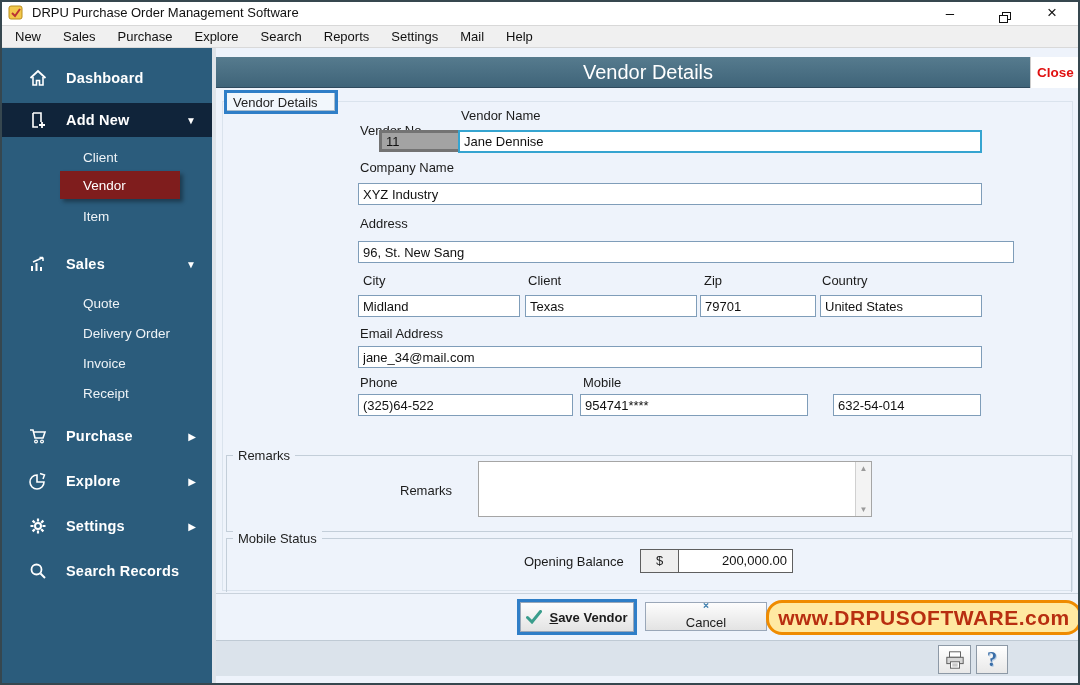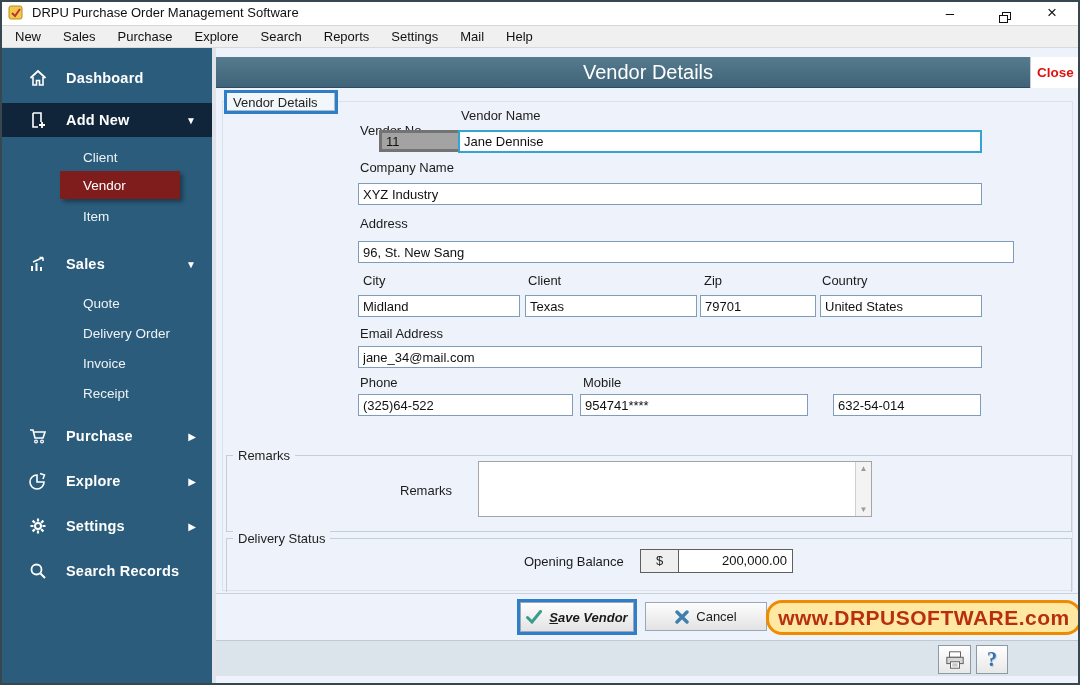--- a/index.html
+++ b/index.html
@@ -67,22 +67,22 @@
   .vscroll span { font-size:8px; color:#9a9a9a; }
 
   .balance-ctl { position:absolute; left:424px; top:501px; height:24px; width:153px; border:1px solid #5f5f5f; display:flex; background:#fff; }
   .balance-cur { width:38px; background:#efefef; border-right:1px solid #5f5f5f; text-align:center; font-size:13px; line-height:22px; color:#222; }
   .balance-val { flex:1; text-align:right; font-size:13px; line-height:22px; padding-right:5px; color:#111; }
 
   .btnrow-sep { position:absolute; left:0; right:0; top:545px; height:1px; background:#c9d2dc; }
   .btn { display:flex; align-items:center; justify-content:center; gap:7px; background:linear-gradient(#fdfdfd,#e3e3e3);
     border:1px solid #9aa7b8; font-size:13px; color:#1b1b1b; cursor:pointer; }
   .save-wrap { position:absolute; left:301px; top:551px; width:120px; height:36px; background:#fff; }
-  .save-btn { width:100%; height:100%; font-weight:bold;font-style:italic; }
-  .cancel-btn { position:absolute; left:429px; top:554px; width:122px; height:29px; }
+  .save-btn { width:100%; height:100%; font-weight:bold; }
+  .cancel-btn { position:absolute; left:429px; top:554px; width:122px; height:29px;flex-direction:column; }
   .uline { text-decoration:underline; }
 
   .watermark { position:absolute; left:550px; top:552px; width:316px; height:35px; z-index:5;
     background:#ffe9a2; border:3px solid #ef8b00; border-radius:16px;
     color:#b82e10; font-weight:bold; font-size:21px; text-align:center; line-height:30px; letter-spacing:.5px; }
 
   .bottombar { position:absolute; left:0; right:0; top:592px; height:36px; background:#dbe3eb; border-top:1px solid #bfcad4; }
   .iconbtn { position:absolute; top:4px; width:33px; height:29px; background:linear-gradient(#ffffff,#e8e8e8);
     border:1px solid #8d99a6; display:flex; align-items:center; justify-content:center; cursor:pointer; }
   .helpmark { font-family:"Liberation Serif",serif; font-size:20px; font-weight:bold; color:#3a6ea8; text-shadow:1px 1px 0 #bcd0e4; }
@@ -257,21 +257,21 @@
     <span class="flabel" style="left:184px;top:435px;">Remarks</span>
     <div class="remarks-area">
       <textarea class="remarks-text" style=""></textarea>
       <div class="vscroll">
         <span>▲</span>
         <span>▼</span>
       </div>
     </div>
 
     <div class="groupbox" style="left:10px;top:490px;right:8px;height:54px;border-bottom:none;">
-      <span class="grouplabel">Delivery Status</span>
+      <span class="grouplabel">Mobile Status</span>
     </div>
     <span class="flabel" style="left:308px;top:506px;">Opening Balance</span>
     <div class="balance-ctl">
       <span class="balance-cur">$</span>
       <span class="balance-val">200,000.00</span>
     </div>
 
     <div class="btnrow-sep"></div>
     <div class="save-wrap annot">
       <button class="btn save-btn">

